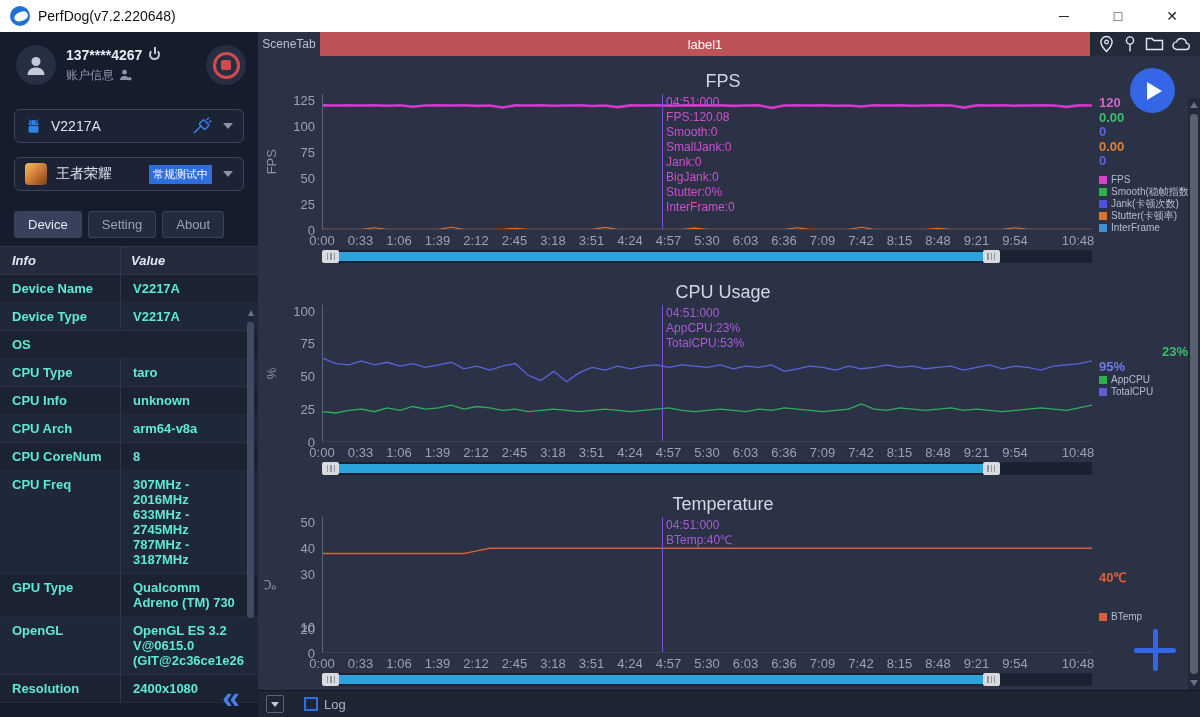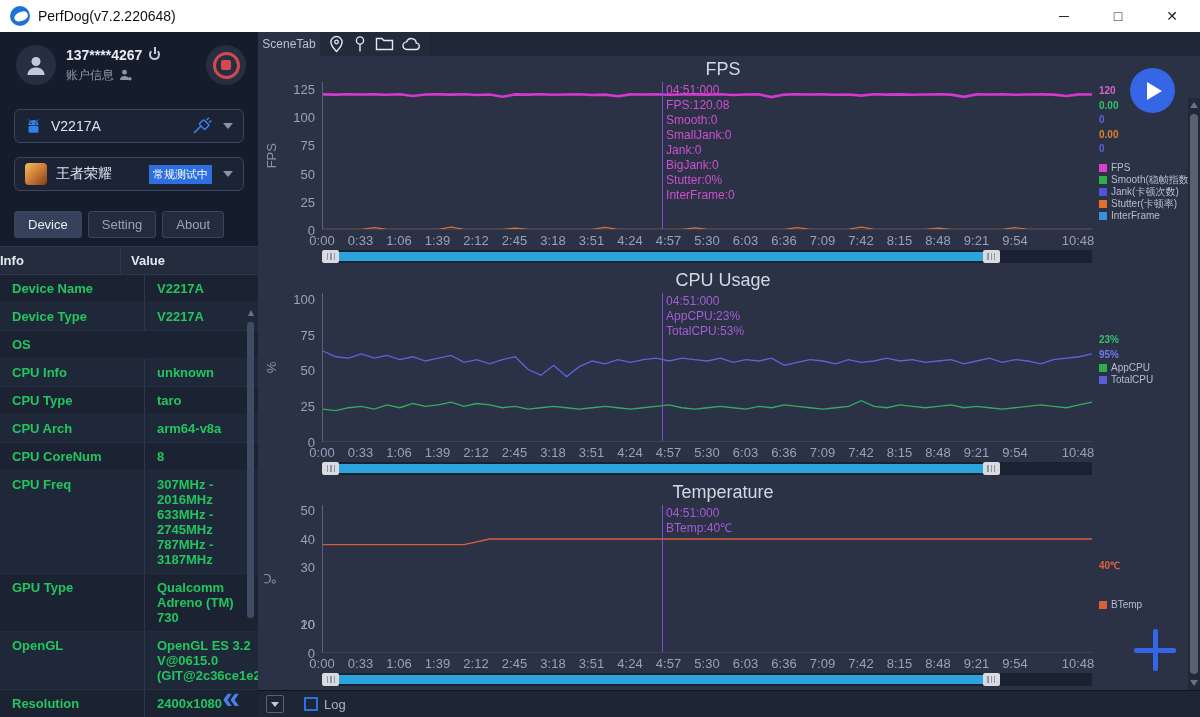--- a/index.html
+++ b/index.html
@@ -37,54 +37,54 @@
   .spacer { flex:1; }
   .badge { background:#2e6fe0; color:#ffffff; font-size:11px; padding:2px 4px; white-space:nowrap;}
   .game-ic { width:22px; height:22px; border-radius:4px; background:linear-gradient(135deg,#f0c060 0%, #d4813a 45%, #7e4016 100%); flex:none;}
 
   .tabs { display:flex; gap:6px; margin:20px 14px 0; }
   .tab { font-size:13px; padding:5px 13px; border-radius:3px; border:1px solid #3a4458; background:#232c3f; color:#9aa2b4;}
   .tab.active { background:#37415c; color:#e8ebf2; }
 
   .dev-table { margin-top:8px; font-size:13px; }
   .thead { display:flex; background:#232b3d; border-top:1px solid #2e3750; border-bottom:1px solid #2e3750; color:#e3e7ef; font-weight:bold;}
-  .thead .tcell { padding:6px 0 6px 0; }
+  .thead .tcell { padding:6px 0 6px 12px;font-style:italic; }
   .tcell.key { width:120px; flex:none; }
   .tcell.val { flex:1; border-left:1px solid #2e3750; padding-left:10px; white-space:pre-line; overflow:hidden;}
-  .trow { display:flex; color:#22c55e; font-weight:600; border-bottom:1px solid rgba(255,255,255,0.04);gap:24px;}
+  .trow { display:flex; color:#5eead4; font-weight:600; border-bottom:1px solid rgba(255,255,255,0.04);}
   .trow:nth-child(odd){ background:#1b2333; }
   .trow:nth-child(even){ background:#1f2839; }
   .trow .tcell { padding:6px 0 6px 12px; }
 
   .side-scroll { position:absolute; right:4px; top:290px; width:7px; height:296px; background:#3f4a63; border-radius:3px;}
   .side-scroll::before { content:""; position:absolute; top:-12px; left:0.5px; border-left:3px solid transparent; border-right:3px solid transparent; border-bottom:6px solid #6a7388;}
   .collapse { position:absolute; right:18px; bottom:6px; color:#4a7fe8; font-size:32px; line-height:28px; font-weight:bold;}
   .collapse::before { content:"«"; }
 
   
   .main { flex:1; display:flex; flex-direction:column; position:relative; min-width:0; background:#2b3245;}
   .scene-row { height:24px; display:flex; flex:none; background:#1f2635;}
   .scene-tab { width:62px; background:#2a3244; color:#b9c0cf; font-size:12px; display:flex; align-items:center; justify-content:center; flex:none;}
   .scene-label-bar { flex:1; background:#bf5158; color:#ffffff; font-size:13px; display:flex; align-items:center; justify-content:center;}
   .scene-icons { width:110px; flex:none; background:#232a3a; display:flex; align-items:center; justify-content:space-evenly;}
   .scene-icons svg { display:block; }
 
   .charts { flex:1; display:flex; flex-direction:column; padding-right:12px; min-height:0;}
-  .chart { flex:1 1 0; display:flex; flex-direction:column; min-height:0; padding-top:3px;}
+  .chart { flex:1 1 0; display:flex; flex-direction:column; min-height:0; padding-top:15px;}
   .chart-title { text-align:center; color:#d3d8e2; font-size:18px; height:23px; flex:none;}
   .chart-body { flex:1; display:flex; min-height:0;}
   .y-title { width:26px; flex:none; display:flex; align-items:center; justify-content:center; color:#8a93a6; font-size:13px; writing-mode:vertical-rl; transform:rotate(180deg);}
   .y-ticks { width:38px; flex:none; position:relative; color:#9aa3b5; font-size:13px;}
   .y-tick { position:absolute; right:7px; transform:translateY(-50%);}
   .plot { flex:1; position:relative; border-left:1px solid #5a6377; border-bottom:1px solid #3a4356; min-width:0;}
   .series-svg { position:absolute; inset:0; width:100%; height:100%; }
   .cursor-line { position:absolute; top:0; bottom:0; width:1px; background:#7b4fd2;}
   .tooltip { position:absolute; top:1px; font-size:12px; line-height:15px; white-space:nowrap;}
   .right-panel { width:96px; flex:none; padding-left:7px; padding-top:2px;}
-  .cur-values { font-size:10px; font-weight:bold; line-height:14.5px;}
+  .cur-values { font-size:13px; font-weight:bold; line-height:14.5px;}
   .legend { color:#b6bdcb; font-size:10px; line-height:12px;}
   .legend-item { display:flex; align-items:center; gap:4px; white-space:nowrap;}
   .swatch { width:8px; height:8px; flex:none;}
   .chart[data-chart-index="0"] .legend { margin-top:5px; }
   .chart[data-chart-index="1"] .cur-values { margin-top:38px; }
   .chart[data-chart-index="1"] .legend { }
   .chart[data-chart-index="2"] .cur-values { margin-top:52px; }
   .chart[data-chart-index="2"] .legend { margin-top:26px; }
 
   .x-labels { height:19px; flex:none; position:relative; margin-left:64px; margin-right:96px; color:#99a2b4; font-size:13px; overflow:visible;}
@@ -204,26 +204,26 @@
               <div class="tcell val">V2217A</div>
             </div>
             <div class="trow">
               <div class="tcell key">Device Type</div>
               <div class="tcell val">V2217A</div>
             </div>
             <div class="trow">
               <div class="tcell key">OS</div>
             </div>
             <div class="trow">
+              <div class="tcell key">CPU Type</div>
+              <div class="tcell val">taro</div>
+            </div>
+            <div class="trow">
               <div class="tcell key">CPU Info</div>
               <div class="tcell val">unknown</div>
-            </div>
-            <div class="trow">
-              <div class="tcell key">CPU Type</div>
-              <div class="tcell val">taro</div>
             </div>
             <div class="trow">
               <div class="tcell key">CPU Arch</div>
               <div class="tcell val">arm64-v8a</div>
             </div>
             <div class="trow">
               <div class="tcell key">CPU CoreNum</div>
               <div class="tcell val">8</div>
             </div>
             <div class="trow">
@@ -254,20 +254,21 @@
       </div>
 
       <div class="side-scroll"></div>
       <div class="collapse"></div>
     </div>
 
     <div class="main">
 
       <div class="scene-row">
         <div class="scene-tab">SceneTab</div>
+        <div class="scene-label-bar">label1</div>
         <div class="scene-icons">
           <svg width="17" height="18" viewBox="0 0 17 18">
             <path d="M8.5 1.5a5.6 5.6 0 0 1 5.6 5.6c0 3.8-5.6 9.4-5.6 9.4S2.9 10.9 2.9 7.1A5.6 5.6 0 0 1 8.5 1.5z" fill="none" stroke="#e6e9f0" stroke-width="1.4"></path>
             <circle cx="8.5" cy="7" r="1.8" fill="none" stroke="#e6e9f0" stroke-width="1.3"></circle>
           </svg>
           <svg width="14" height="18" viewBox="0 0 14 18">
             <circle cx="7" cy="5.5" r="3.6" fill="none" stroke="#e6e9f0" stroke-width="1.4"></circle>
             <line x1="7" y1="9.2" x2="7" y2="16.5" stroke="#e6e9f0" stroke-width="1.4"></line>
           </svg>
           <svg width="19" height="16" viewBox="0 0 19 16">
@@ -390,21 +391,21 @@
                 </svg>
               <div class="cursor-line" style="left: 44.0909%;"></div>
               <div class="tooltip" style="left: calc(44.0909% + 4px); color: rgb(165, 92, 216);">
                   <div>04:51:000</div>
                   <div>AppCPU:23%</div>
                   <div>TotalCPU:53%</div>
                 </div>
             </div>
             <div class="right-panel">
               <div class="cur-values">
-                  <div style="color: rgb(59, 191, 110);">23%</div>
+                  <div style="color: rgb(59, 191, 110); text-align: right;">23%</div>
                   <div style="color: rgb(112, 122, 232);">95%</div>
                 </div>
               <div class="legend">
                   <div class="legend-item">
                     <span class="swatch" style="background: rgb(47, 174, 78);"></span>
                     <span>AppCPU</span>
                   </div>
                   <div class="legend-item">
                     <span class="swatch" style="background: rgb(90, 95, 216);"></span>
                     <span>TotalCPU</span>

